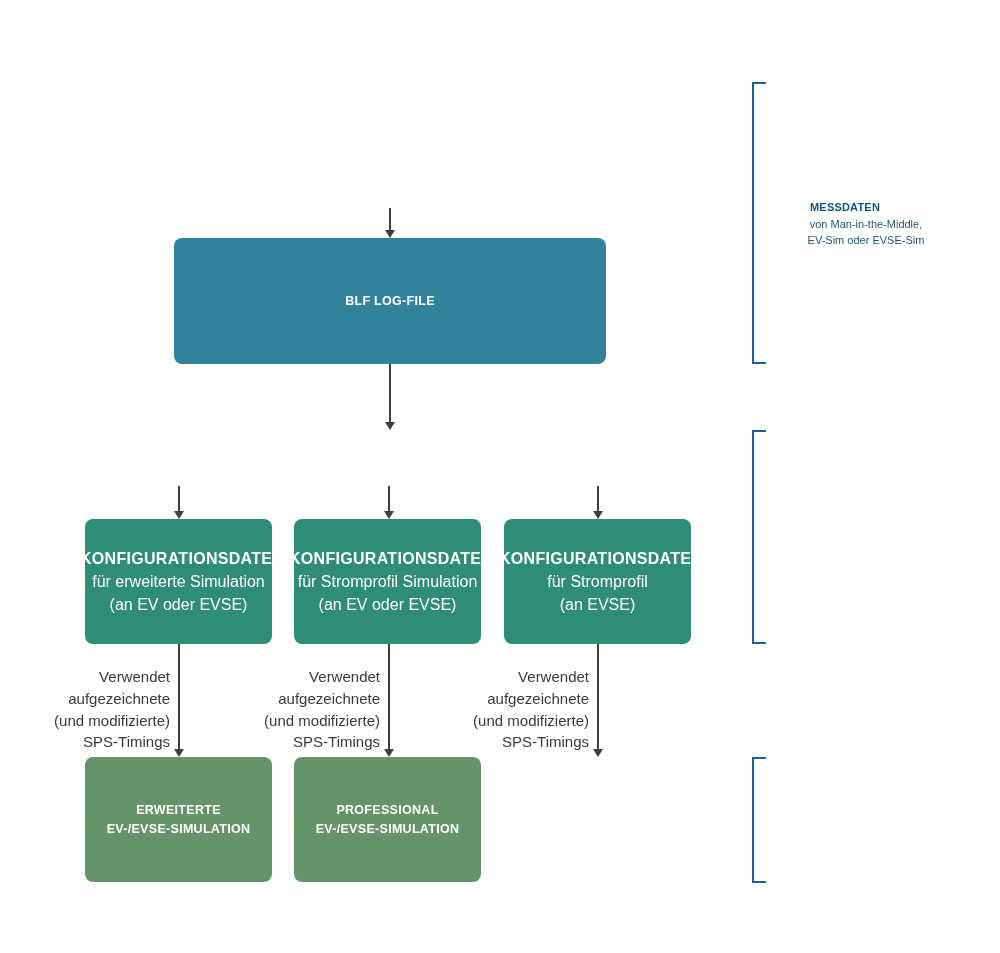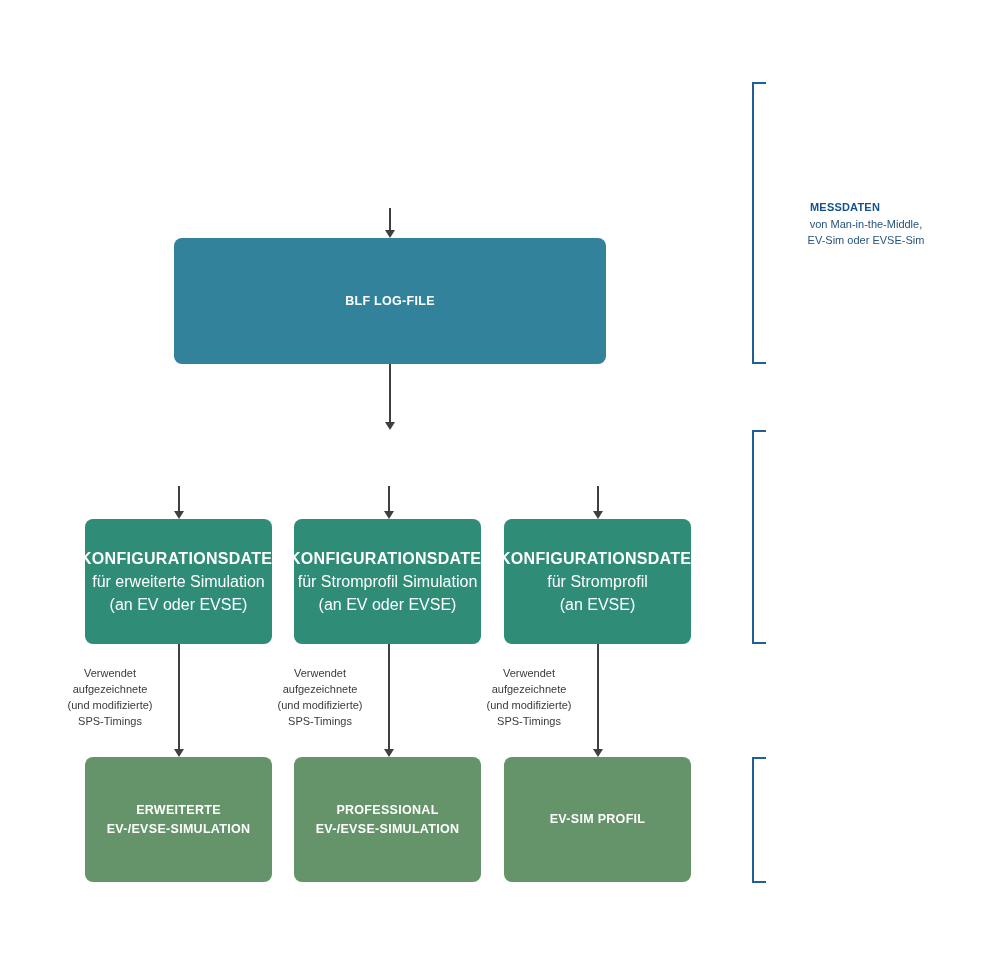--- a/index.html
+++ b/index.html
@@ -49,21 +49,21 @@
   .arrow{position:absolute;}
   .arrow .shaft{position:absolute;left:0;top:0;width:2px;background:#3f3f3f;}
   .arrow .head{
     position:absolute;left:-4px;width:0;height:0;
     border-left:5px solid transparent;border-right:5px solid transparent;
     border-top:8px solid #3f3f3f;
   }
 
   
   .conn-label{
-    position:absolute;text-align:center;font-size:11px;line-height:1.45;
+    position:absolute;text-align:right;font-size:15px;line-height:1.45;
     color:#3a3a3a;width:120px;
   }
 
   
   .bracket{position:absolute;}
   .bracket .vline{position:absolute;left:0;top:0;width:2px;background:#1f5f96;}
   .bracket .tick{position:absolute;left:0;width:14px;height:2px;background:#1f5f96;}
 
   
   .annot{position:absolute;width:200px;color:#16528a;font-size:11px;line-height:1.5;}
@@ -165,25 +165,20 @@
       <div class="ttl">ERWEITERTE</div>
       <div class="ttl">EV-/EVSE-SIMULATION</div>
     </div>
   </div>
   <div class="box sim" id="sim-1">
     <div class="inner">
       <div class="ttl">PROFESSIONAL</div>
       <div class="ttl">EV-/EVSE-SIMULATION</div>
     </div>
   </div>
-  <div class="box sim" id="sim-2">
-    <div class="inner">
-      <div class="ttl">EV-SIM PROFIL</div>
-    </div>
-  </div>
 
   <div class="bracket" style="left:752px;top:82px;width:16px;height:282px;">
     <div class="vline" style="height:282px;"></div>
     <div class="tick" style="top:0;"></div>
     <div class="tick" style="top:280px;"></div>
   </div>
   <div class="annot" style="left:766px;top:199px;">
     <span class="a-ttl">MESSDATEN</span>
     <span class="a-body">von Man-in-the-Middle,</span>
     <span class="a-body">EV-Sim oder EVSE-Sim</span>

